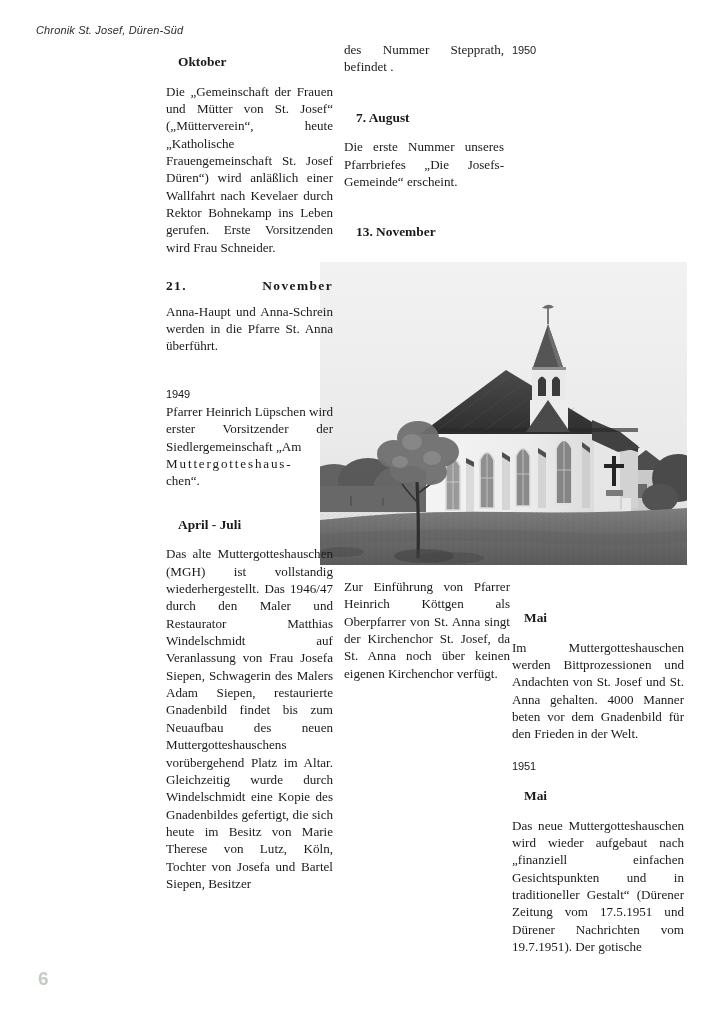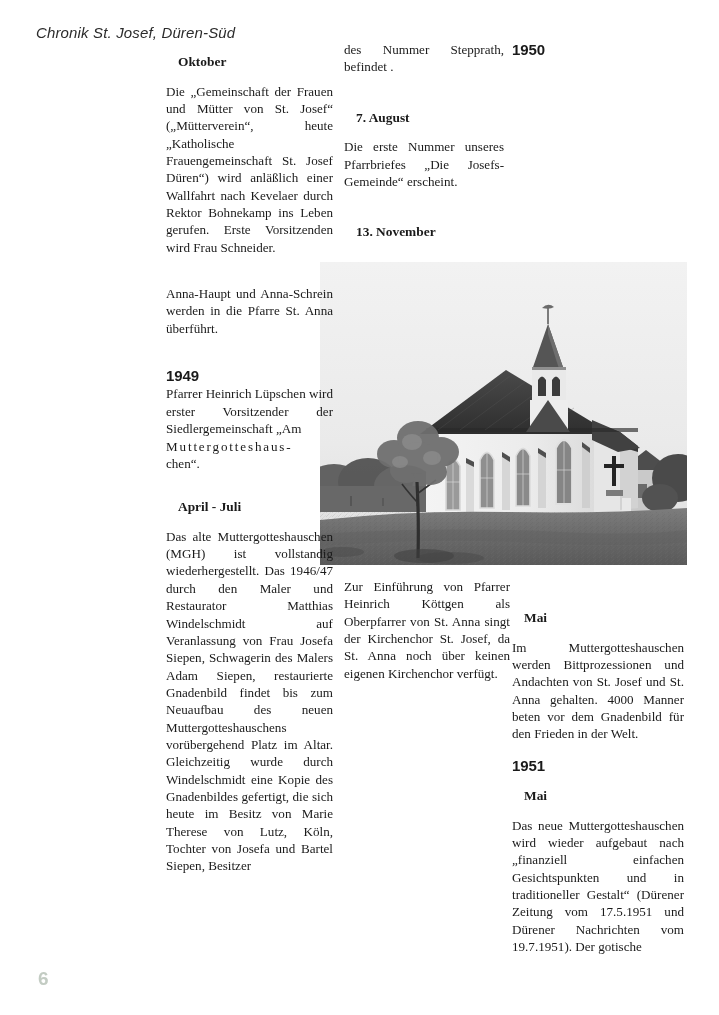--- a/index.html
+++ b/index.html
@@ -16,21 +16,21 @@
     color: #1a1a1a;
   }
 
   
   .running-header {
     position: absolute;
     left: 36px;
     top: 24px;
     font-family: "Liberation Sans", sans-serif;
     font-style: italic;
-    font-size: 15px;
+    font-size: 11px;
     letter-spacing: 0.15px;
     color: #2b2b2b;
     white-space: nowrap;
   }
 
   
   .page-number {
     position: absolute;
     left: 38px;
     top: 968px;
@@ -69,22 +69,22 @@
     margin: 12px;
     font-family: "Liberation Serif", serif;
     font-weight: bold;
     font-size: 13.4px;
     line-height: 17.6px;
     text-align: left;
   }
   .h-sans {
     margin: 0;
     font-family: "Liberation Sans", sans-serif;
-    font-weight: bold;
-    font-size: 15px;
+    font-weight: normal;
+    font-size: 11px;
     line-height: 18.4px;
     letter-spacing: -0.1px;
     text-align: left;
   }
   .h-spaced {
     margin: 0;
     font-family: "Liberation Serif", serif;
     font-weight: bold;
     font-size: 13.4px;
     line-height: 17.6px;
@@ -281,20 +281,21 @@
   </svg>
 </div>
 
 <div class="col col-1">
 
   <div class="h-serif">Oktober</div>
   <p class="p">Die „Gemeinschaft der Frauen und Mütter von St. Josef“ („Mütterverein“, heute „Katholische Frauengemeinschaft St. Josef Düren“) wird anläßlich einer Wallfahrt nach Kevelaer durch Rektor Bohnekamp ins Leben gerufen. Erste Vorsitzenden wird Frau Schneider.</p>
 
   <div class="gap-lg"></div>
 
+  <div class="h-spaced">21.        November</div>
   <div class="gap-sm"></div>
   <p class="p">Anna-Haupt und Anna-Schrein werden in die Pfarre St. Anna überführt.</p>
 
   <div class="gap-xl"></div>
 
   <div class="h-sans">1949</div>
   <p class="p">Pfarrer Heinrich Lüpschen wird erster Vorsitzender der Siedlergemeinschaft „Am</p>
   <p class="p stretched">Muttergotteshaus-</p>
   <p class="p">chen“.</p>
 

